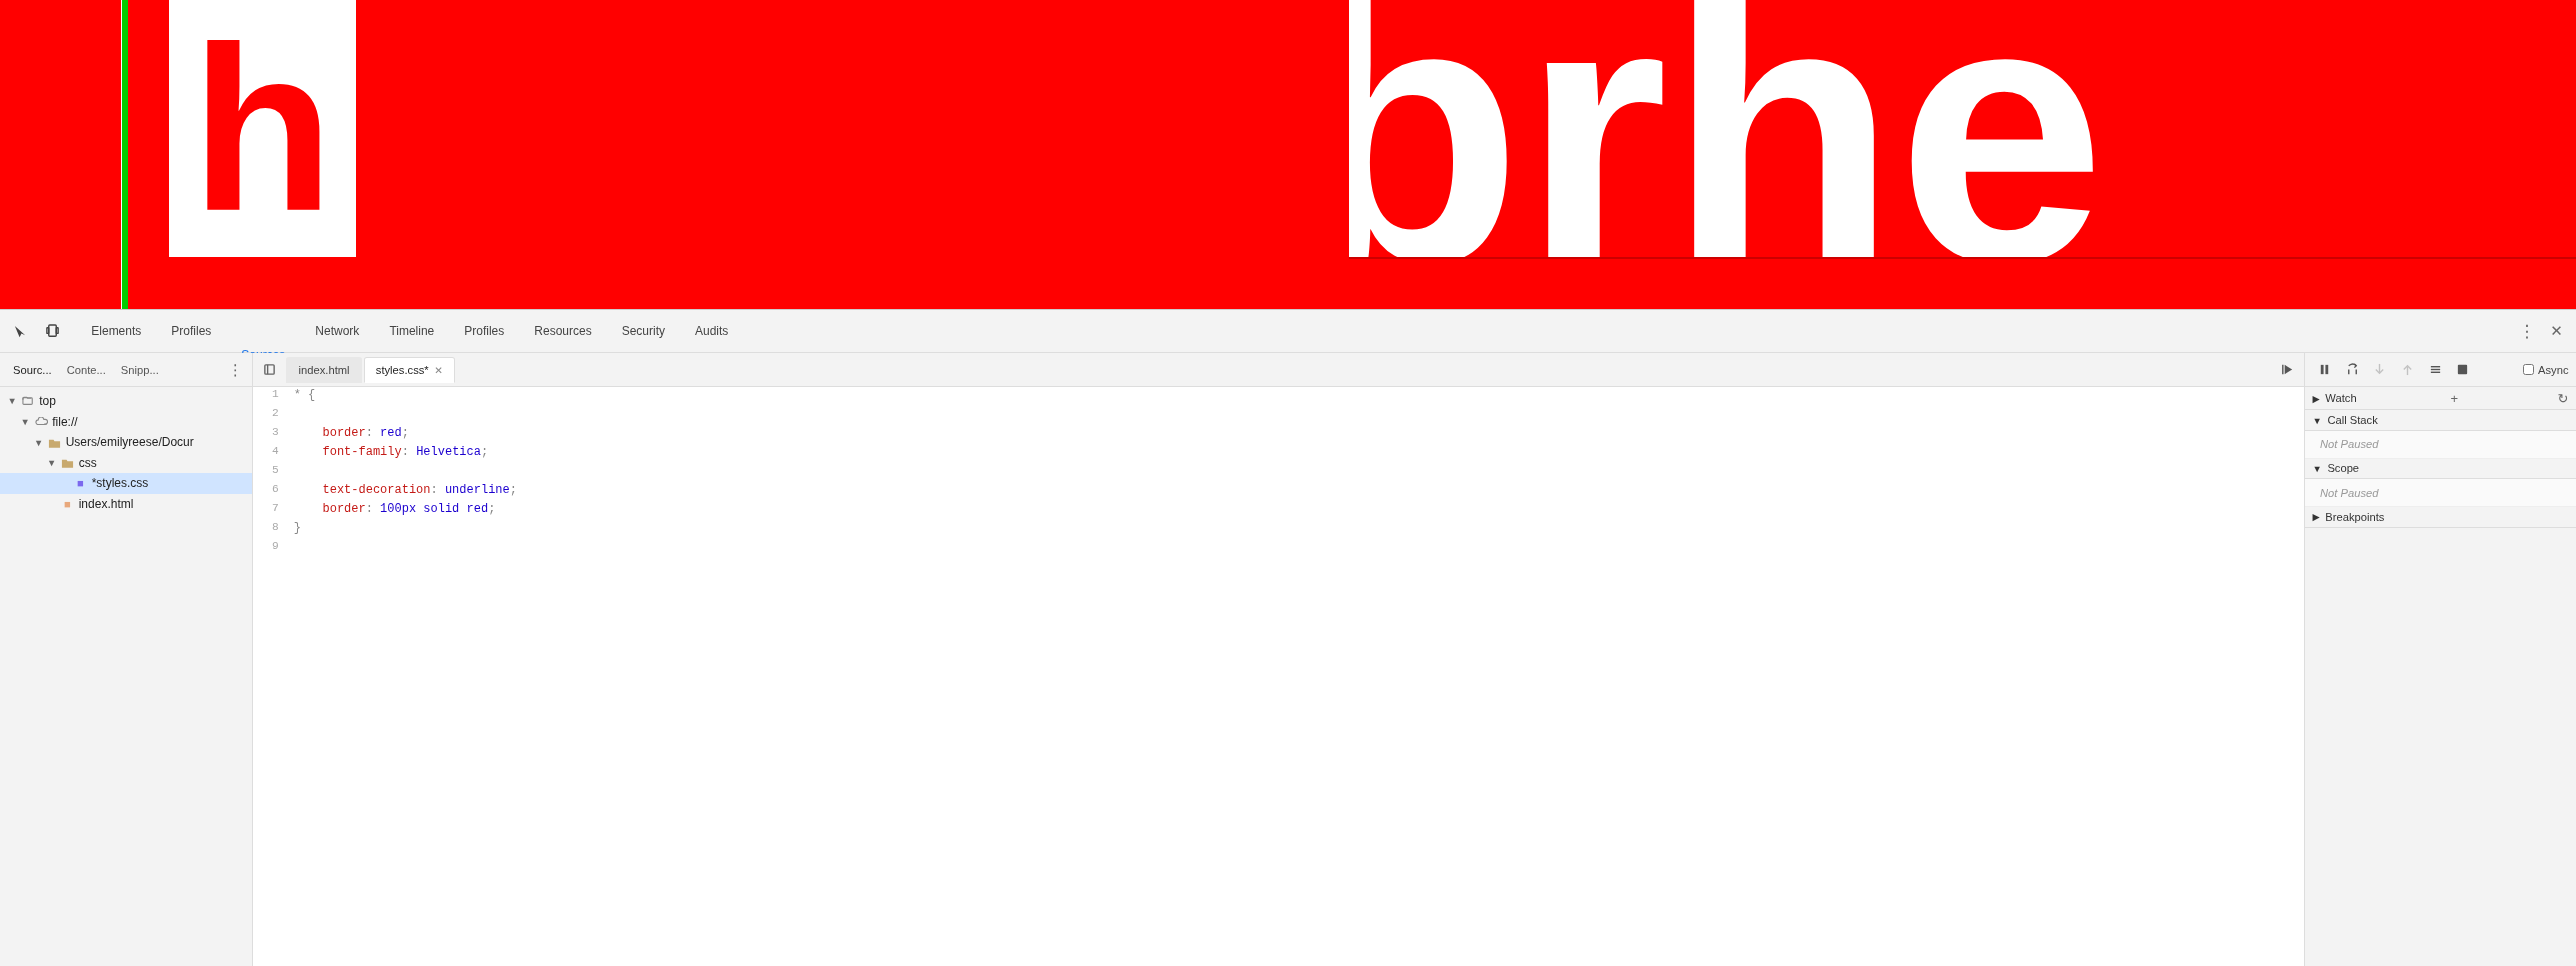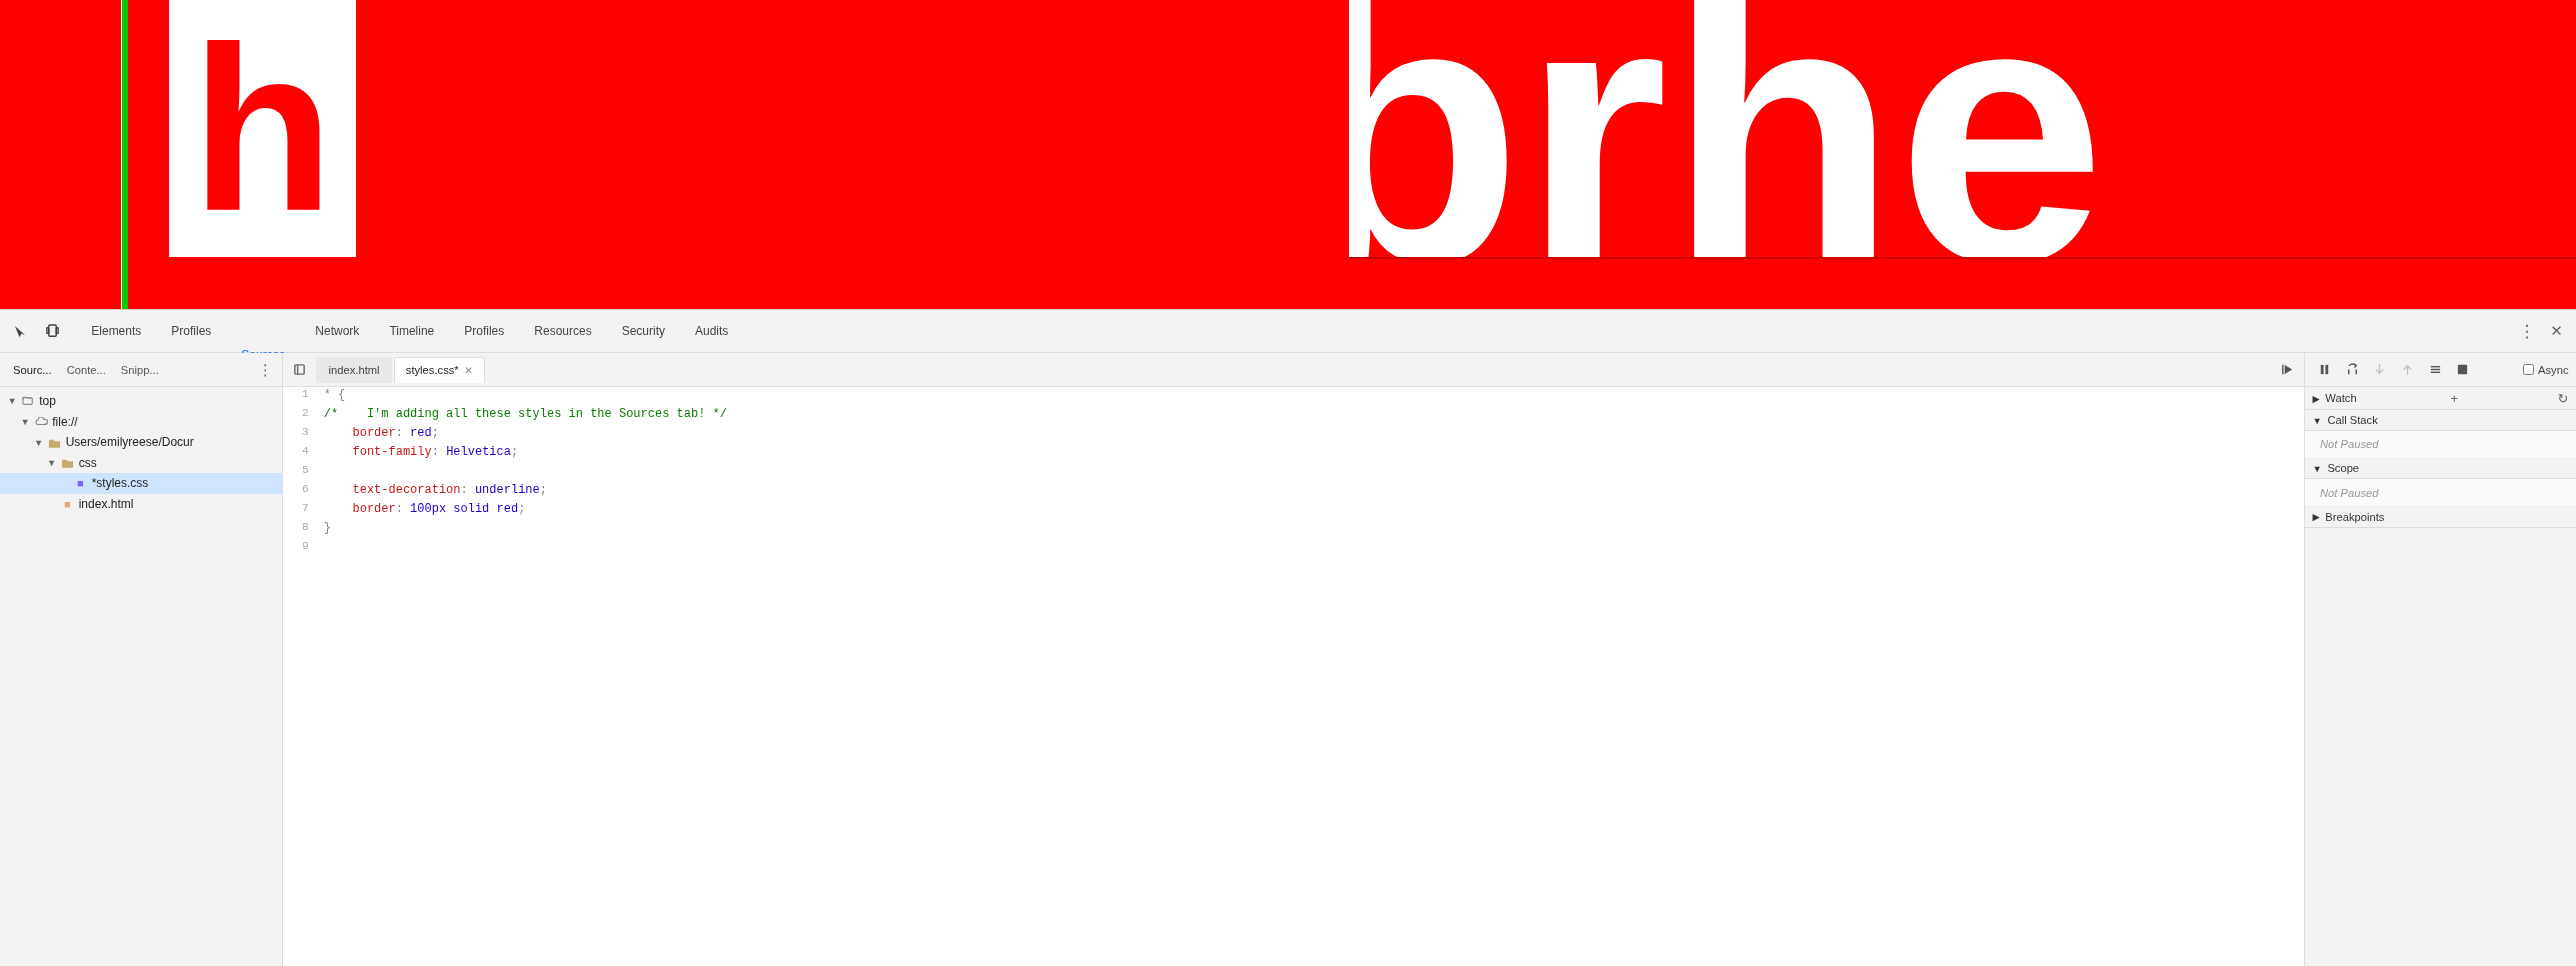--- a/index.html
+++ b/index.html
@@ -128,21 +128,21 @@
 
     
     .devtools-body {
       display: flex;
       flex: 1;
       overflow: hidden;
     }
 
     
     .sources-sidebar {
-      width: 283px;
+      width: 253px;
       background: #f3f3f3;
       border-right: 0.9px solid #ddd;
       display: flex;
       flex-direction: column;
       flex-shrink: 0;
     }
 
     .sidebar-tabs {
       display: flex;
       align-items: center;
@@ -555,21 +555,20 @@
       </div>
       <div class="code-editor">
 
         <div class="code-line">
           <span class="line-number">1</span>
           <span class="line-content c-gray">* {</span>
         </div>
 
         <div class="code-line">
           <span class="line-number">2</span>
-          <span class="line-content c-green">/*    I'm adding all these styles in the Sources tab! */</span>
         </div>
 
         <div class="code-line">
           <span class="line-number">3</span>
           <span class="line-content"><span class="c-red">    border</span><span class="c-gray">: </span><span class="c-blue">red</span><span class="c-gray">;</span></span>
         </div>
 
         <div class="code-line">
           <span class="line-number">4</span>
           <span class="line-content"><span class="c-red">    font-family</span><span class="c-gray">: </span><span class="c-blue">Helvetica</span><span class="c-gray">;</span></span>

